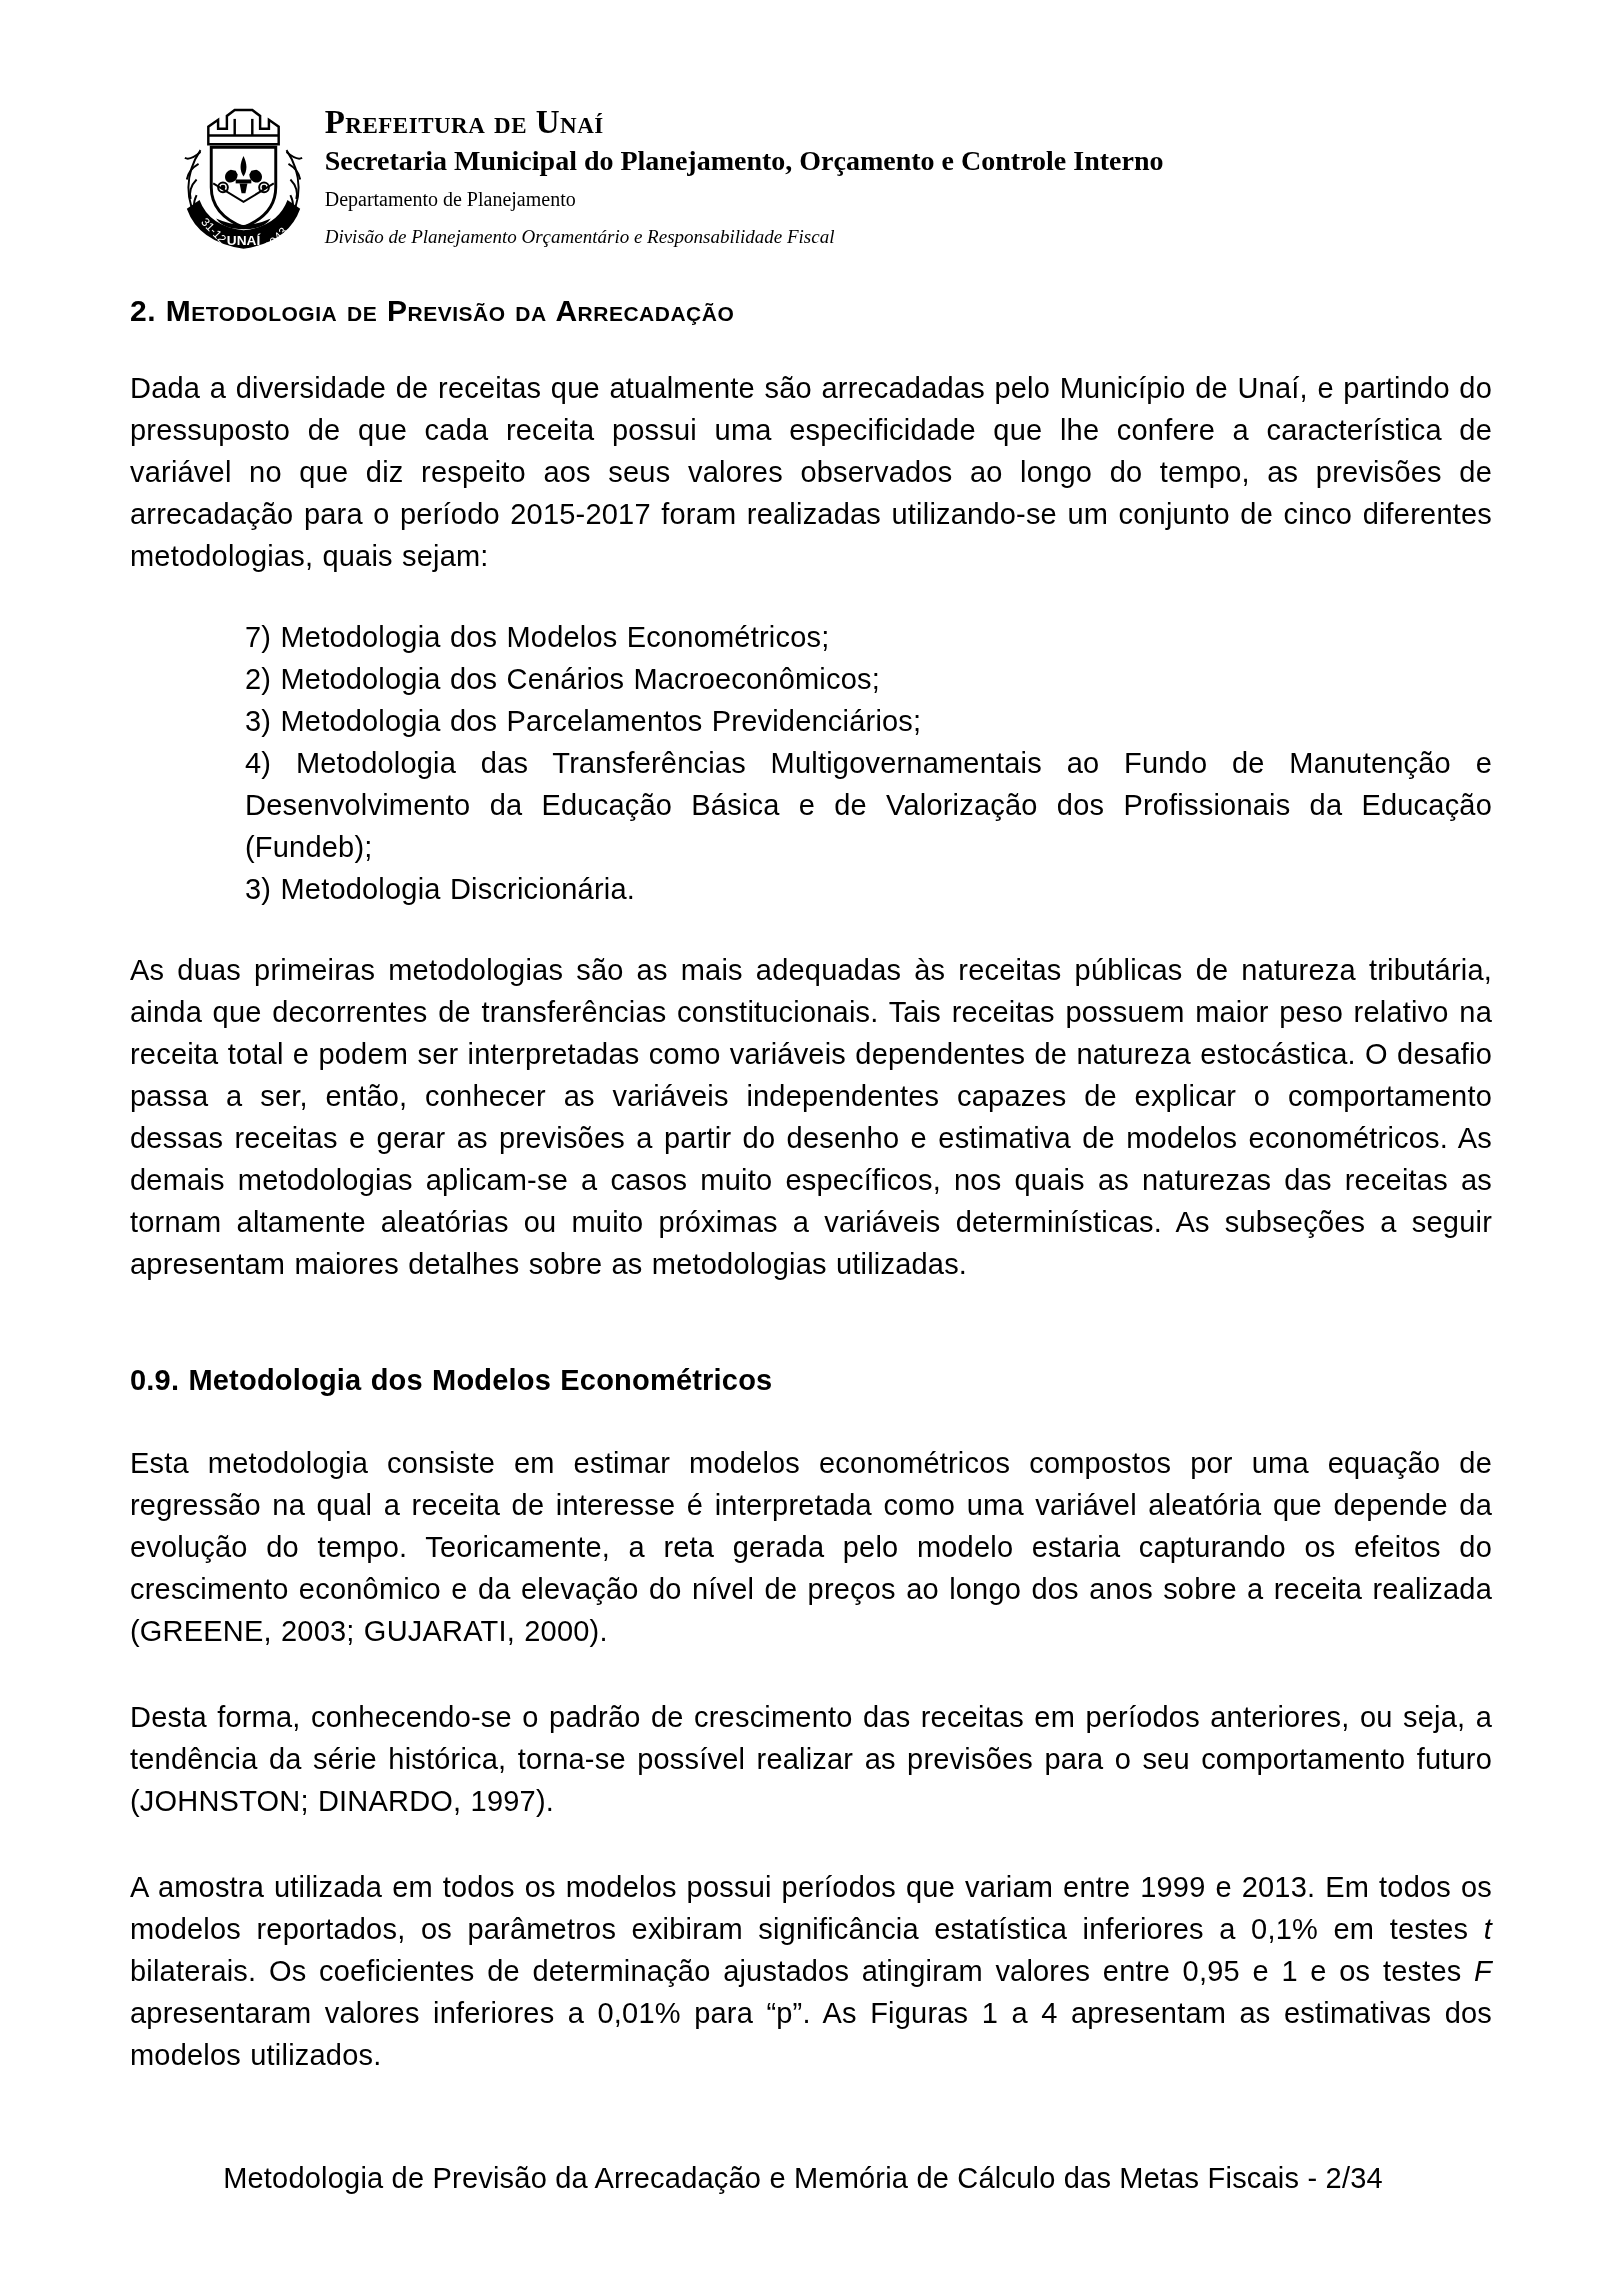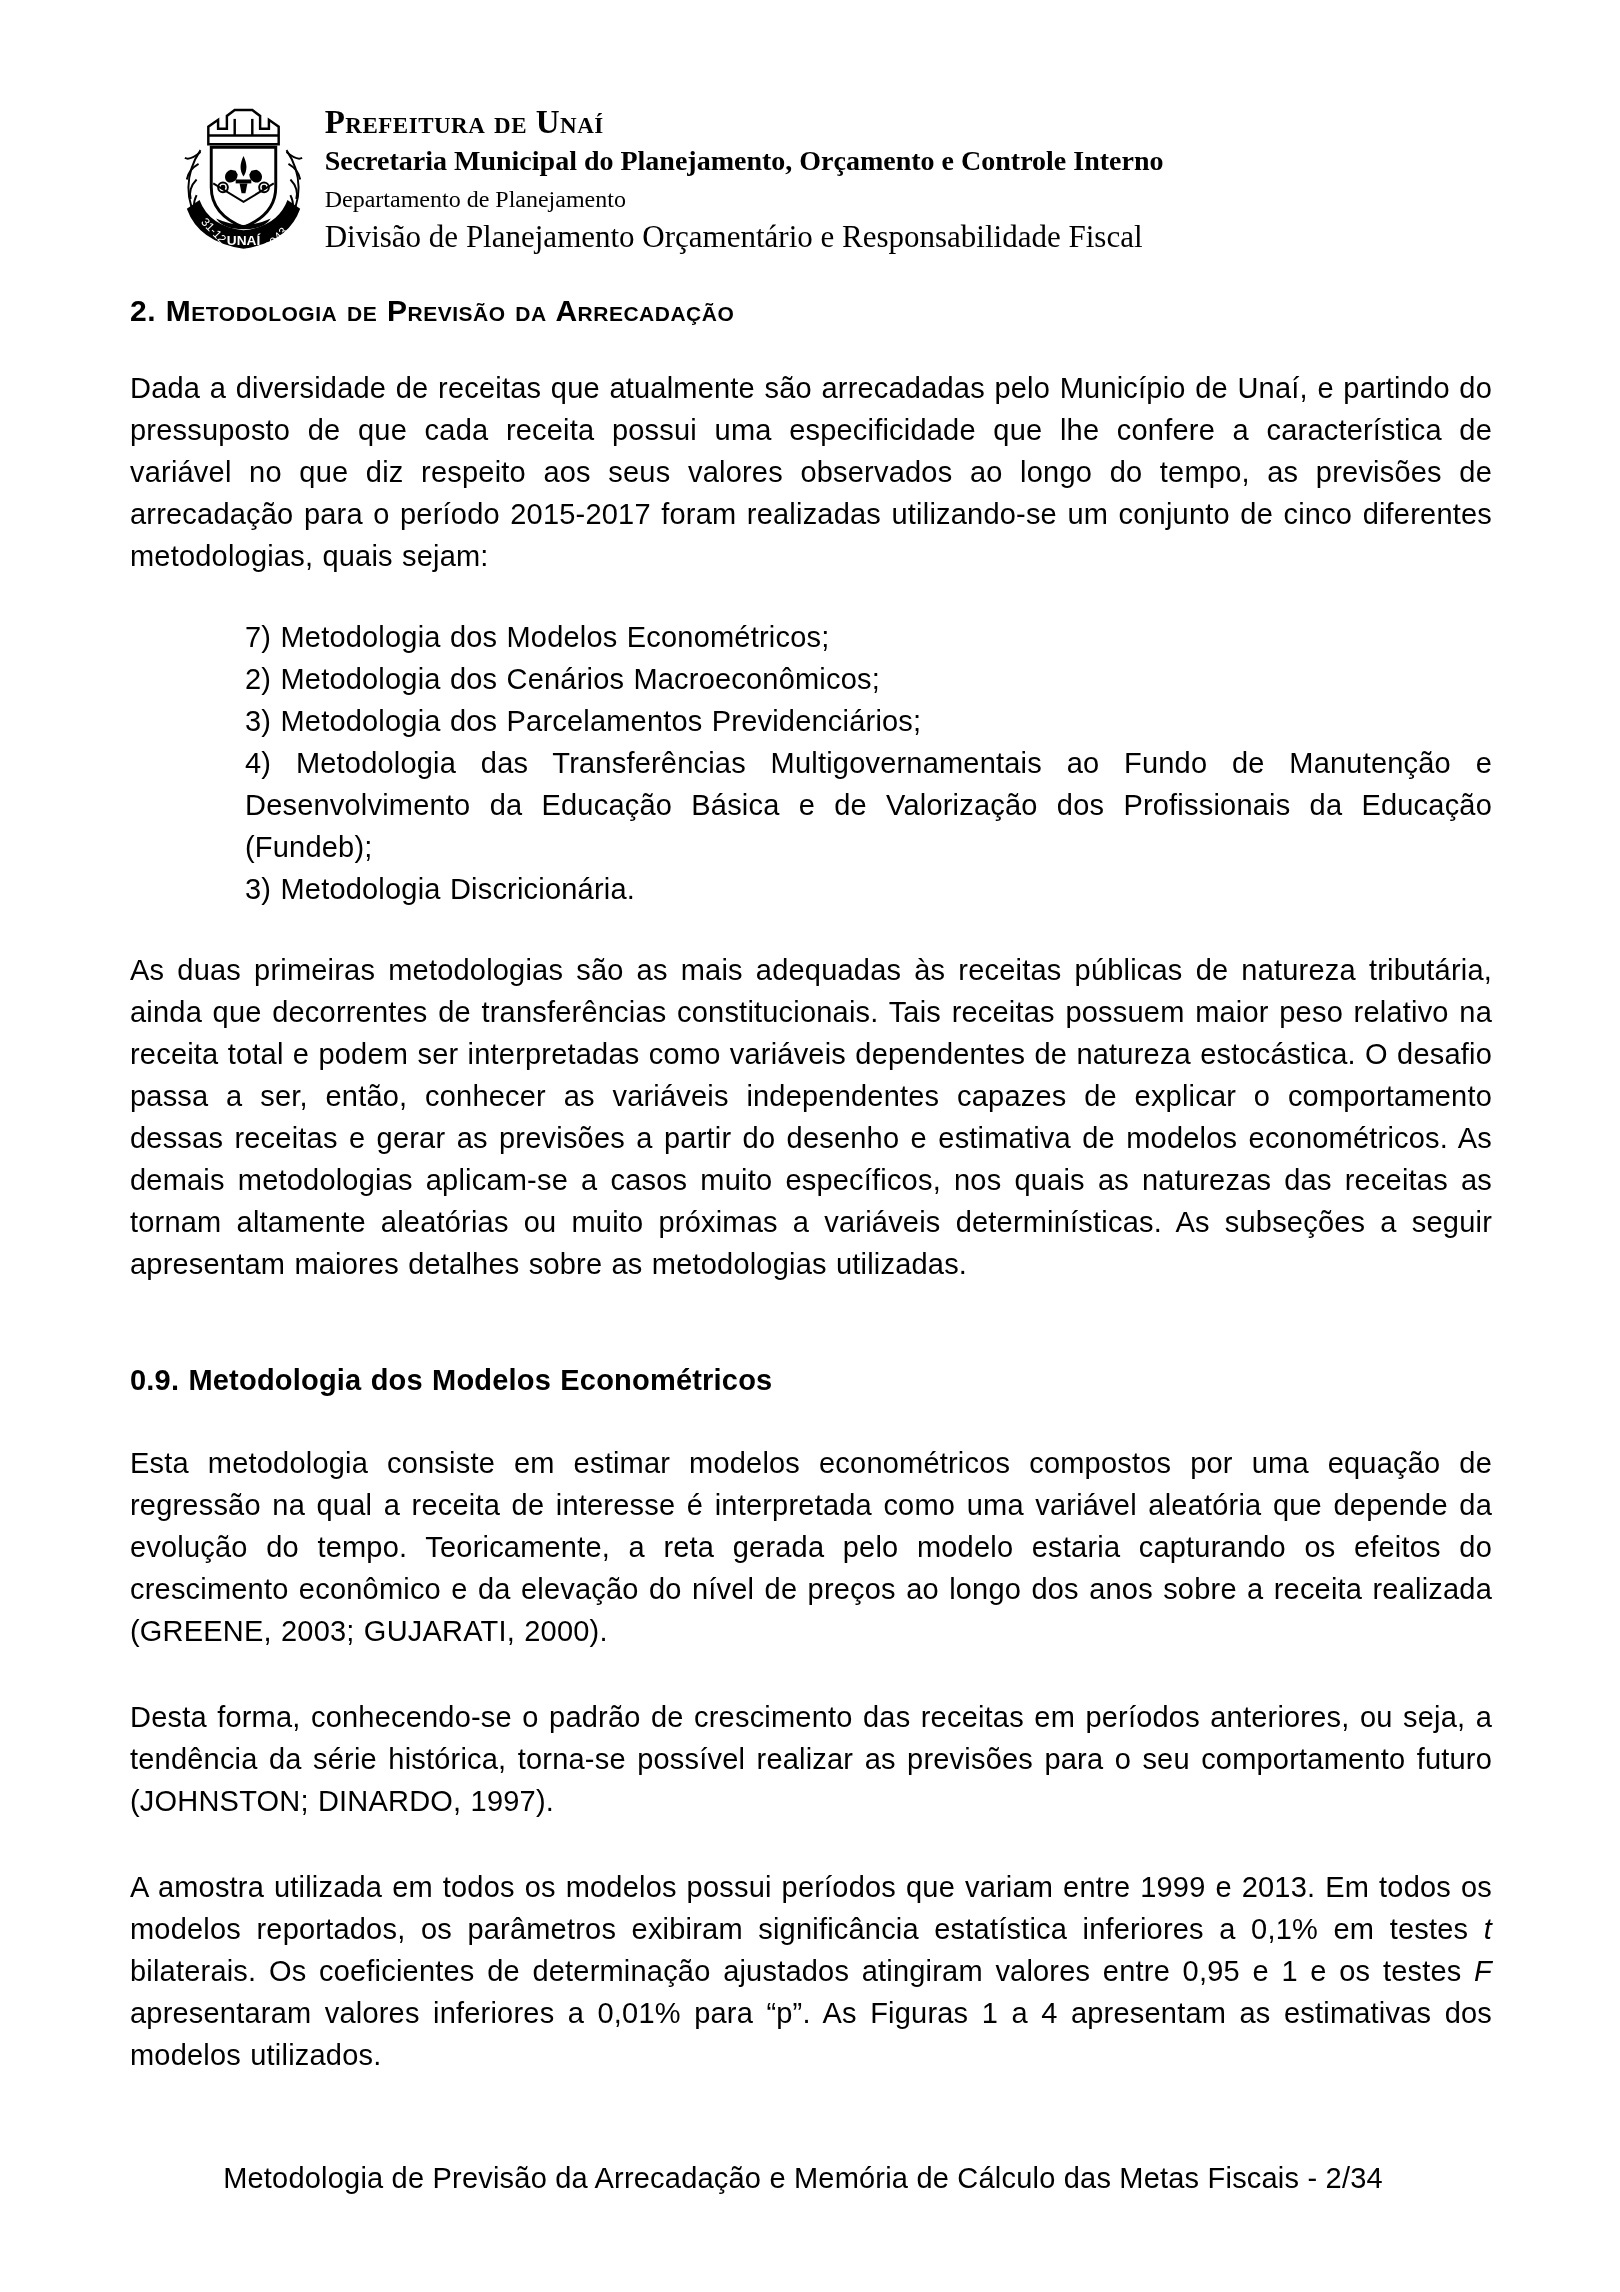--- a/index.html
+++ b/index.html
@@ -28,22 +28,22 @@
     margin-left: 16.7px;
     padding-top: 2px;
     font-family: "Liberation Serif", serif;
   }
   .h-org {
     font-size: 33px; font-weight: 700;
     font-variant: small-caps; letter-spacing: 0.5px;
     line-height: 39px;
   }
   .h-sec { font-size: 28px; font-weight: 700; line-height: 38px; }
-  .h-dep { font-size: 24px; line-height: 38px; }
-  .h-div { font-size: 31px; line-height: 37px; }
+  .h-dep { font-size: 20px; line-height: 38px; }
+  .h-div { font-size: 19px; font-style: italic; line-height: 37px; }
 
   
   .content {
     position: absolute;
     left: 130px;
     top: 4px;
     width: 1362px;
     font-size: 29px;
     line-height: 42px;
     letter-spacing: 0.2px;

